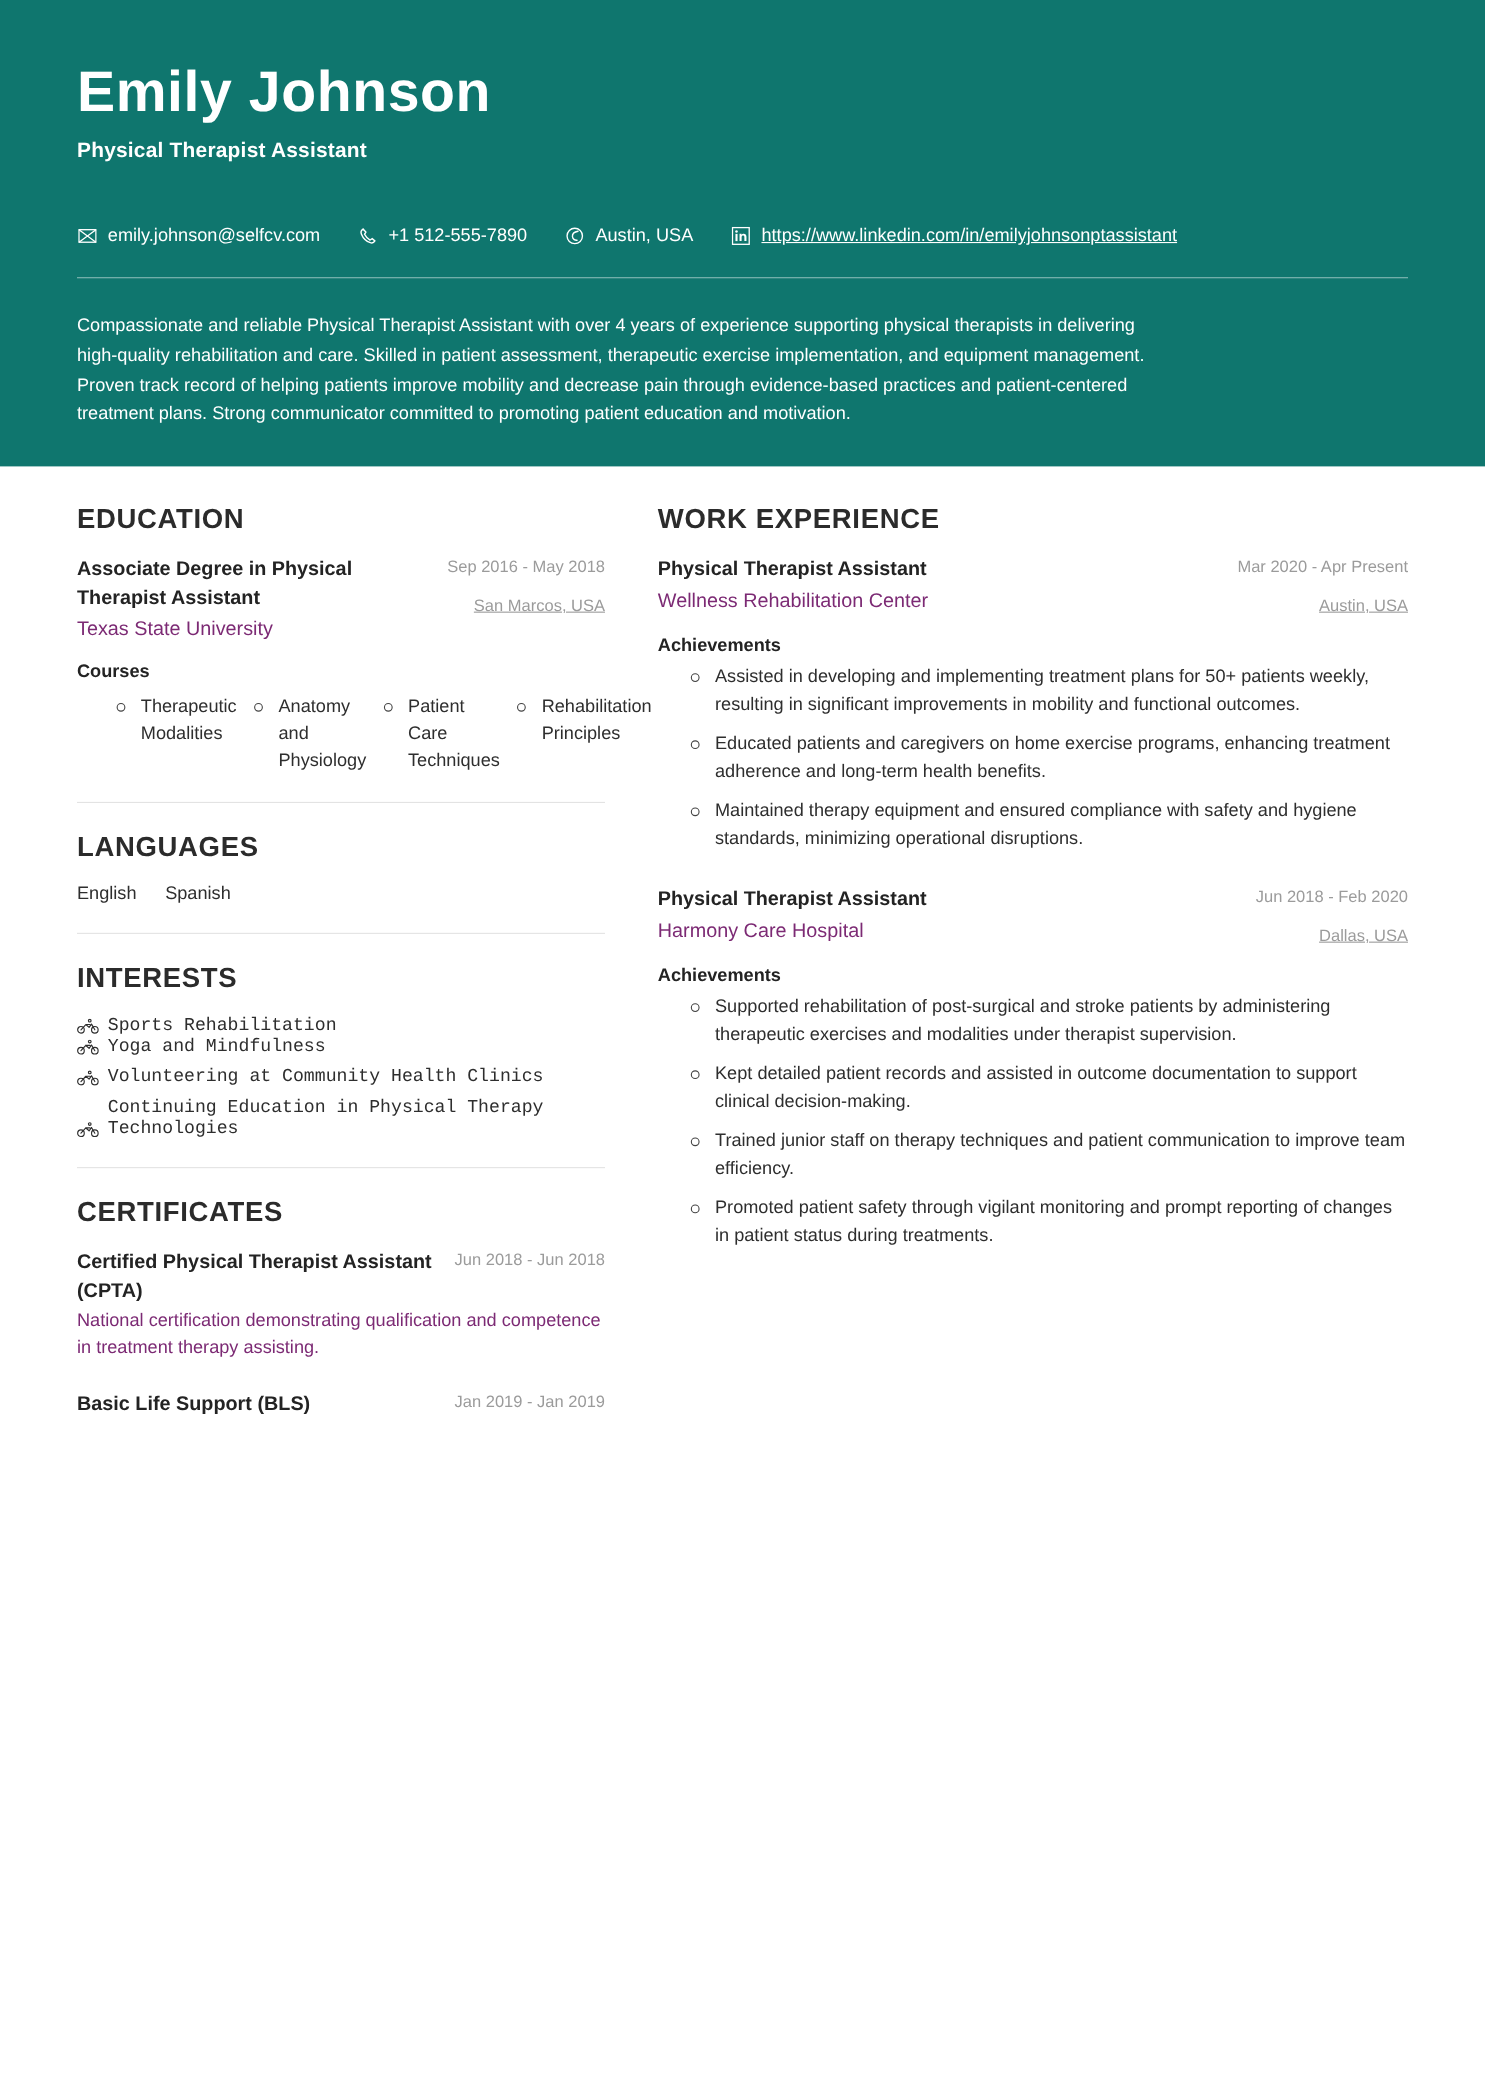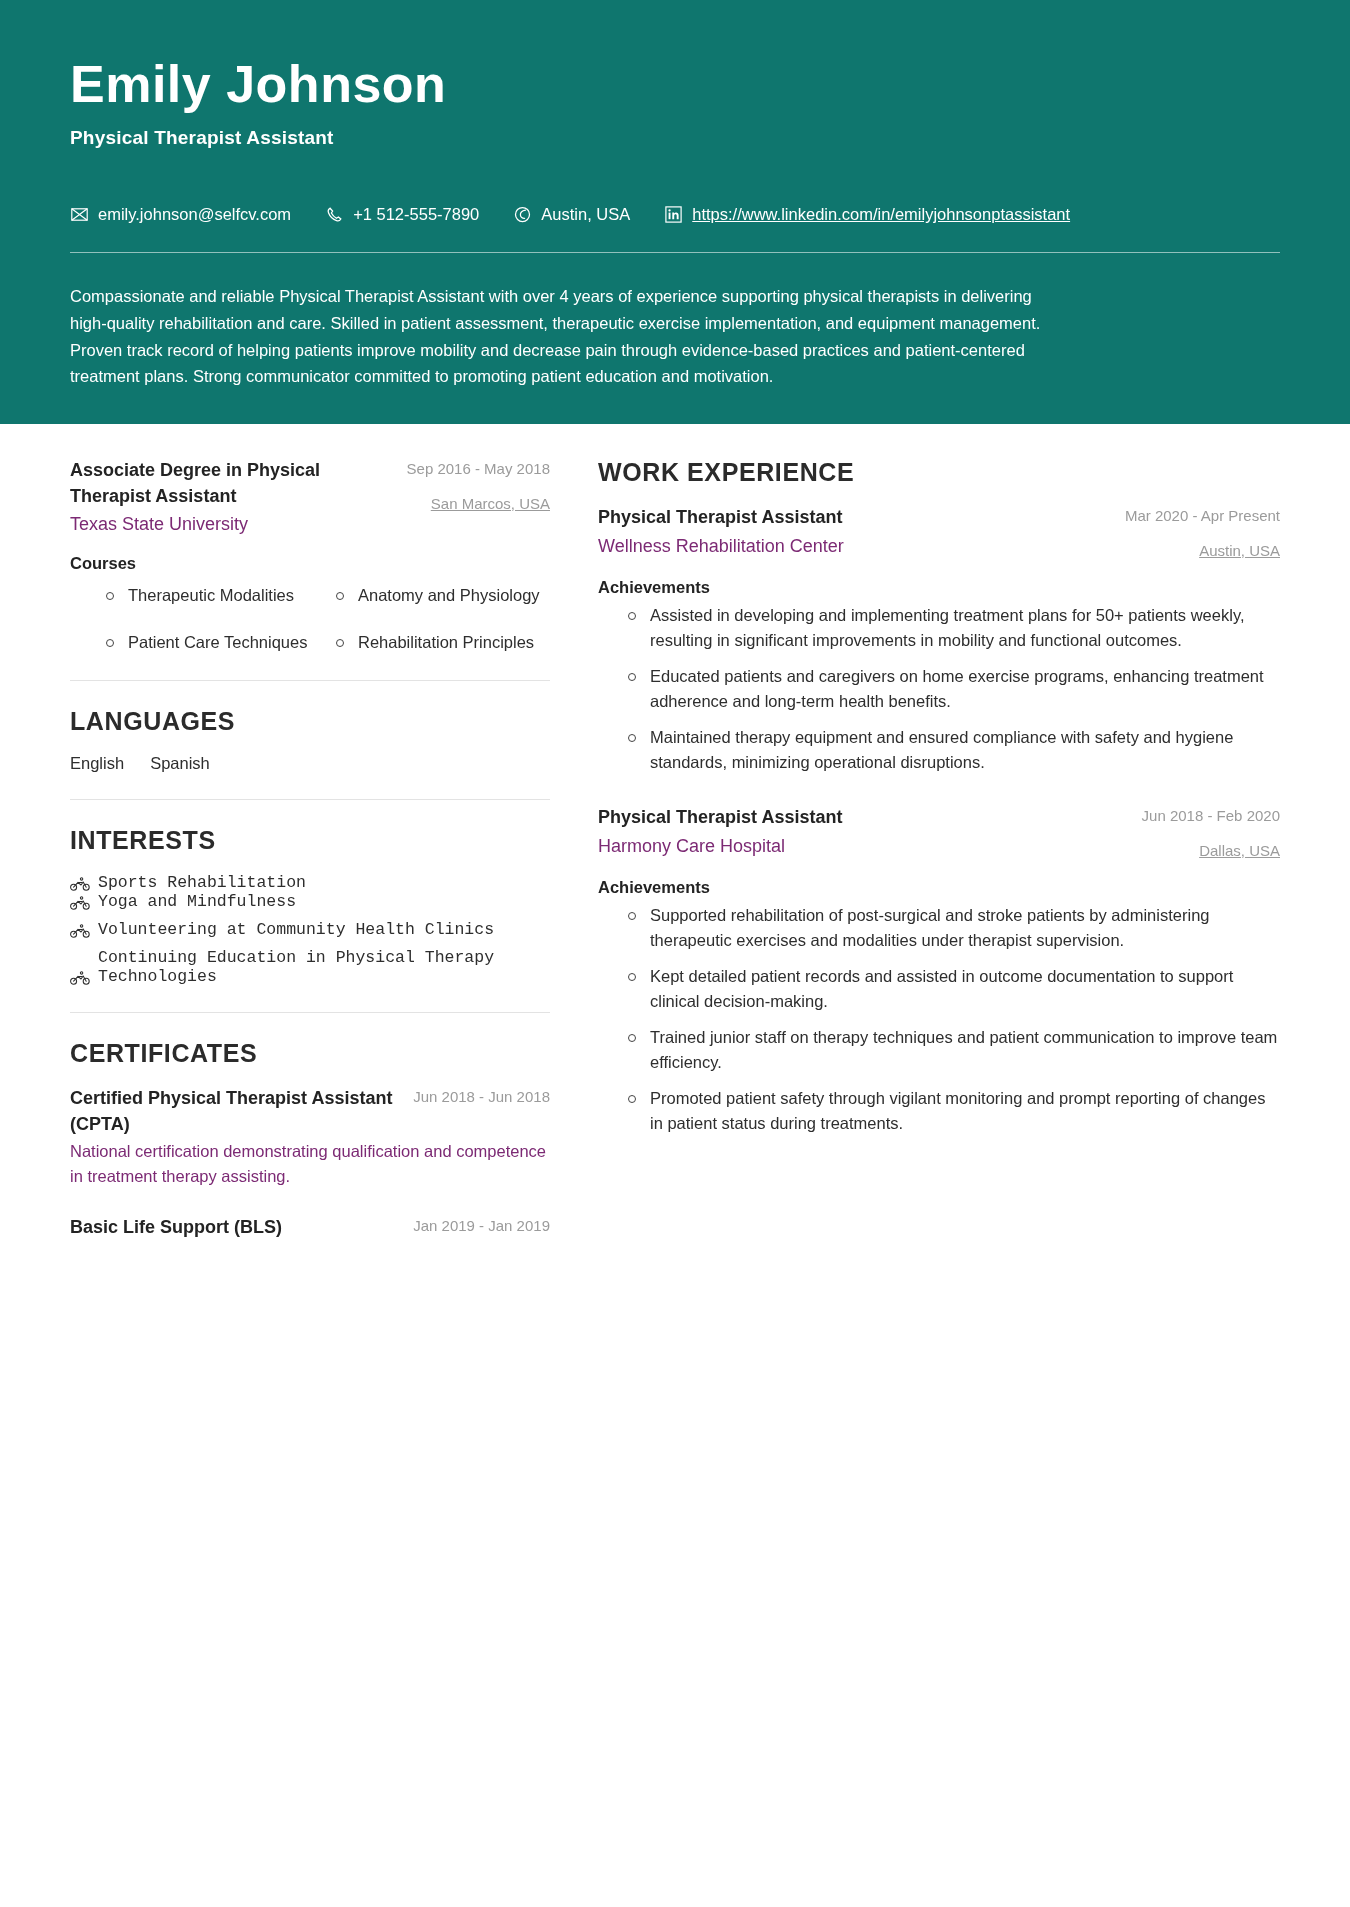--- a/index.html
+++ b/index.html
@@ -121,21 +121,21 @@
   .sub-label {
     font-size: 16.5px;
     font-weight: bold;
     color: #232323;
     margin: 16px 0 6px 0;
   }
 
   
   .courses-grid {
     display: grid;
-    grid-template-columns: 1fr 1fr;
+    grid-template-columns: 1fr 1fr 1fr 1fr;
     column-gap: 16px;
     row-gap: 22px;
     margin-top: 10px;
     padding-left: 36px;
   }
   .course-item {
     position: relative;
     font-size: 16.5px;
     color: #2e2e2e;
     line-height: 1.48;
@@ -261,20 +261,21 @@
 
   <div class="header-rule"></div>
   <div class="summary">Compassionate and reliable Physical Therapist Assistant with over 4 years of experience supporting physical therapists in delivering high-quality rehabilitation and care. Skilled in patient assessment, therapeutic exercise implementation, and equipment management. Proven track record of helping patients improve mobility and decrease pain through evidence-based practices and patient-centered treatment plans. Strong communicator committed to promoting patient education and motivation.</div>
 </div>
 
 <div class="content">
 
   <div class="col-left">
 
     <div class="section">
+      <div class="sec-title">EDUCATION</div>
 
       <div class="entry">
         <div class="entry-head">
           <div class="entry-head-left">
             <div class="entry-title">Associate Degree in Physical Therapist Assistant</div>
             <div class="entry-org">Texas State University</div>
           </div>
           <div class="entry-head-right">
             <div class="entry-date">Sep 2016 - May 2018</div>
             <div class="entry-loc">San Marcos, USA</div>

